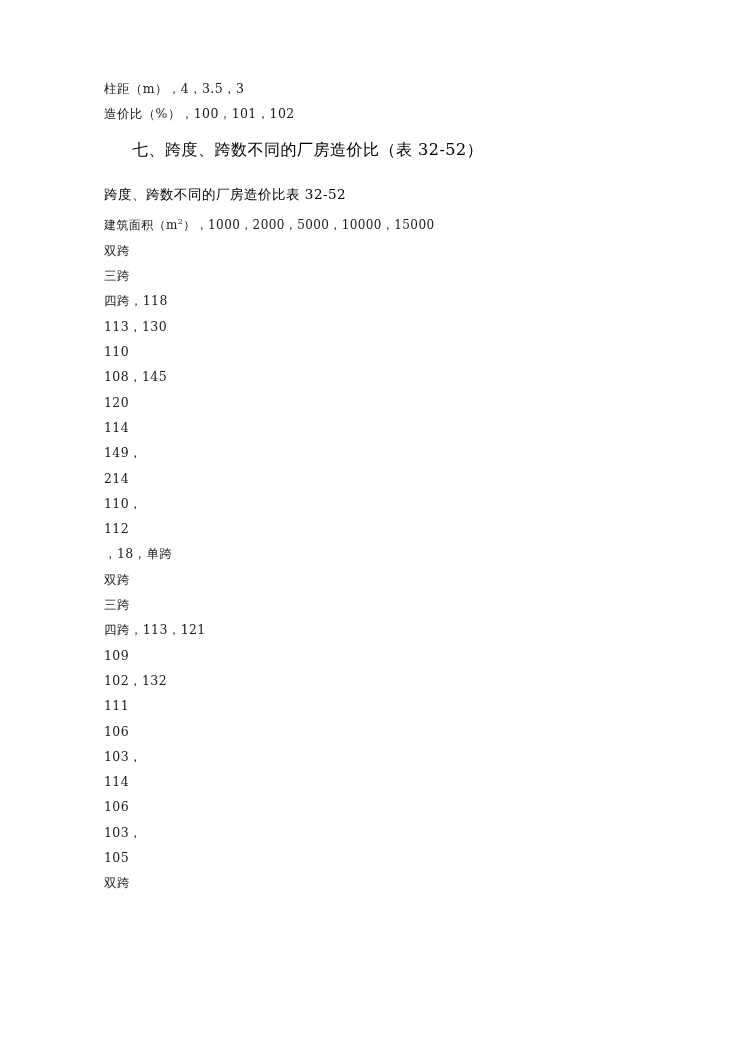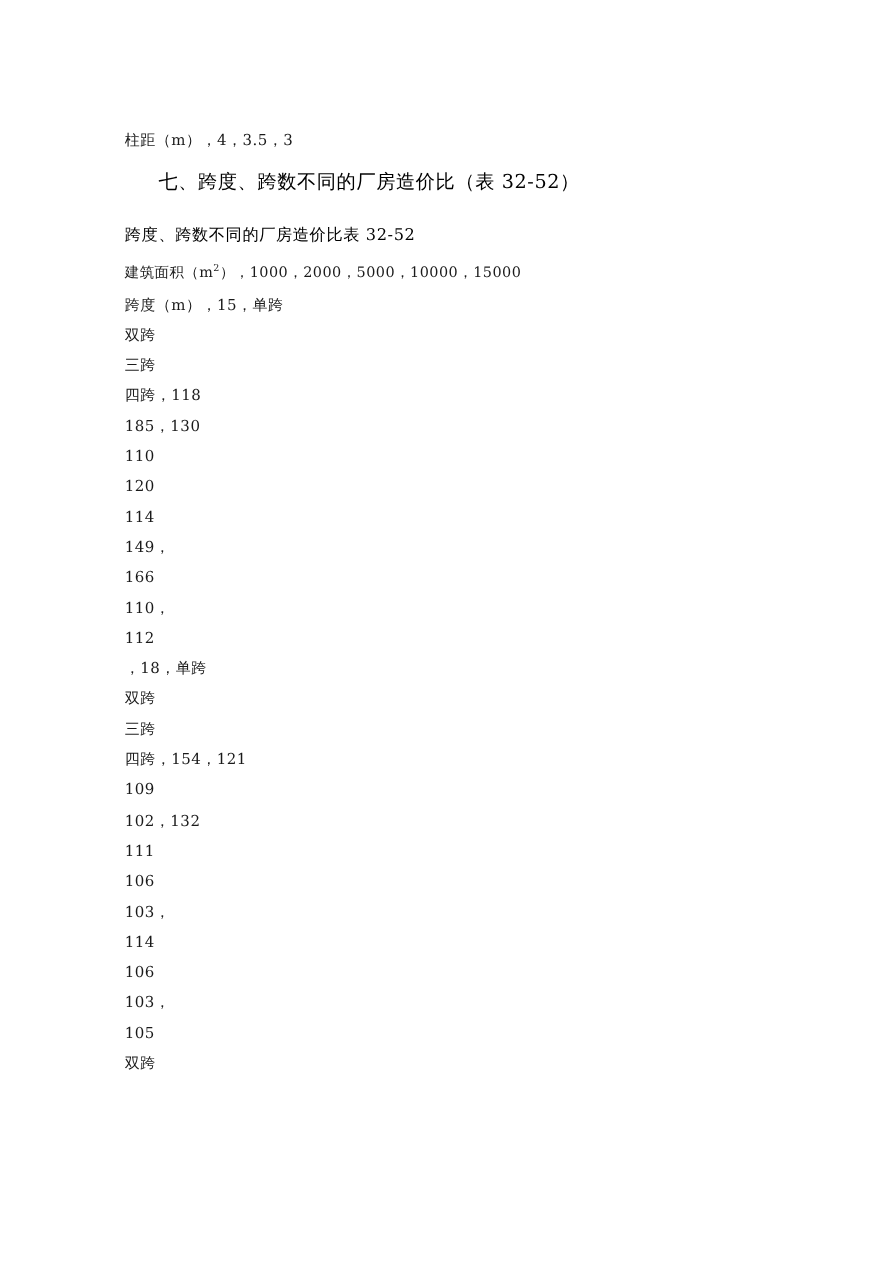--- a/index.html
+++ b/index.html
@@ -19,21 +19,21 @@
     position: absolute;
     left: 0;
     top: 0;
     width: 744px;
     height: 1052px;
     background: #ffffff;
   }
   .content {
     position: absolute;
     left: 104px;
-    top: 104px;
+    top: 76px;
     width: 540px;
   }
   .line {
     font-size: 12.5px;
     line-height: 25.3px;
     letter-spacing: 0.4px;
     white-space: pre-wrap;
     color: #1a1a1a;
   }
   .line.small {
@@ -62,43 +62,44 @@
     line-height: 0;
   }
 </style>
 </head>
 <body>
 
 <div class="page">
   <div class="content">
 
     <div class="line">柱距（m），4，3.5，3</div>
+    <div class="line">造价比（%），100，101，102</div>
 
     <div class="heading">七、跨度、跨数不同的厂房造价比（表 32-52）</div>
 
     <div class="subheading">跨度、跨数不同的厂房造价比表 32-52</div>
 
     <div class="line small"><span>建筑面积（m</span><sup>2</sup><span>），1000，2000，5000，10000，15000</span></div>
 
-    <div class="line">跨度（m），15，单跨</div>
     <div class="line">双跨</div>
     <div class="line">三跨</div>
     <div class="line">四跨，118</div>
-    <div class="line">185，130</div>
+    <div class="line">113，130</div>
     <div class="line">110</div>
+    <div class="line">108，145</div>
     <div class="line">120</div>
     <div class="line">114</div>
     <div class="line">149，</div>
-    <div class="line">166</div>
+    <div class="line">214</div>
     <div class="line">110，</div>
     <div class="line">112</div>
     <div class="line">，18，单跨</div>
     <div class="line">双跨</div>
     <div class="line">三跨</div>
-    <div class="line">四跨，154，121</div>
+    <div class="line">四跨，113，121</div>
     <div class="line">109</div>
     <div class="line">102，132</div>
     <div class="line">111</div>
     <div class="line">106</div>
     <div class="line">103，</div>
     <div class="line">114</div>
     <div class="line">106</div>
     <div class="line">103，</div>
     <div class="line">105</div>
     <div class="line">双跨</div>

